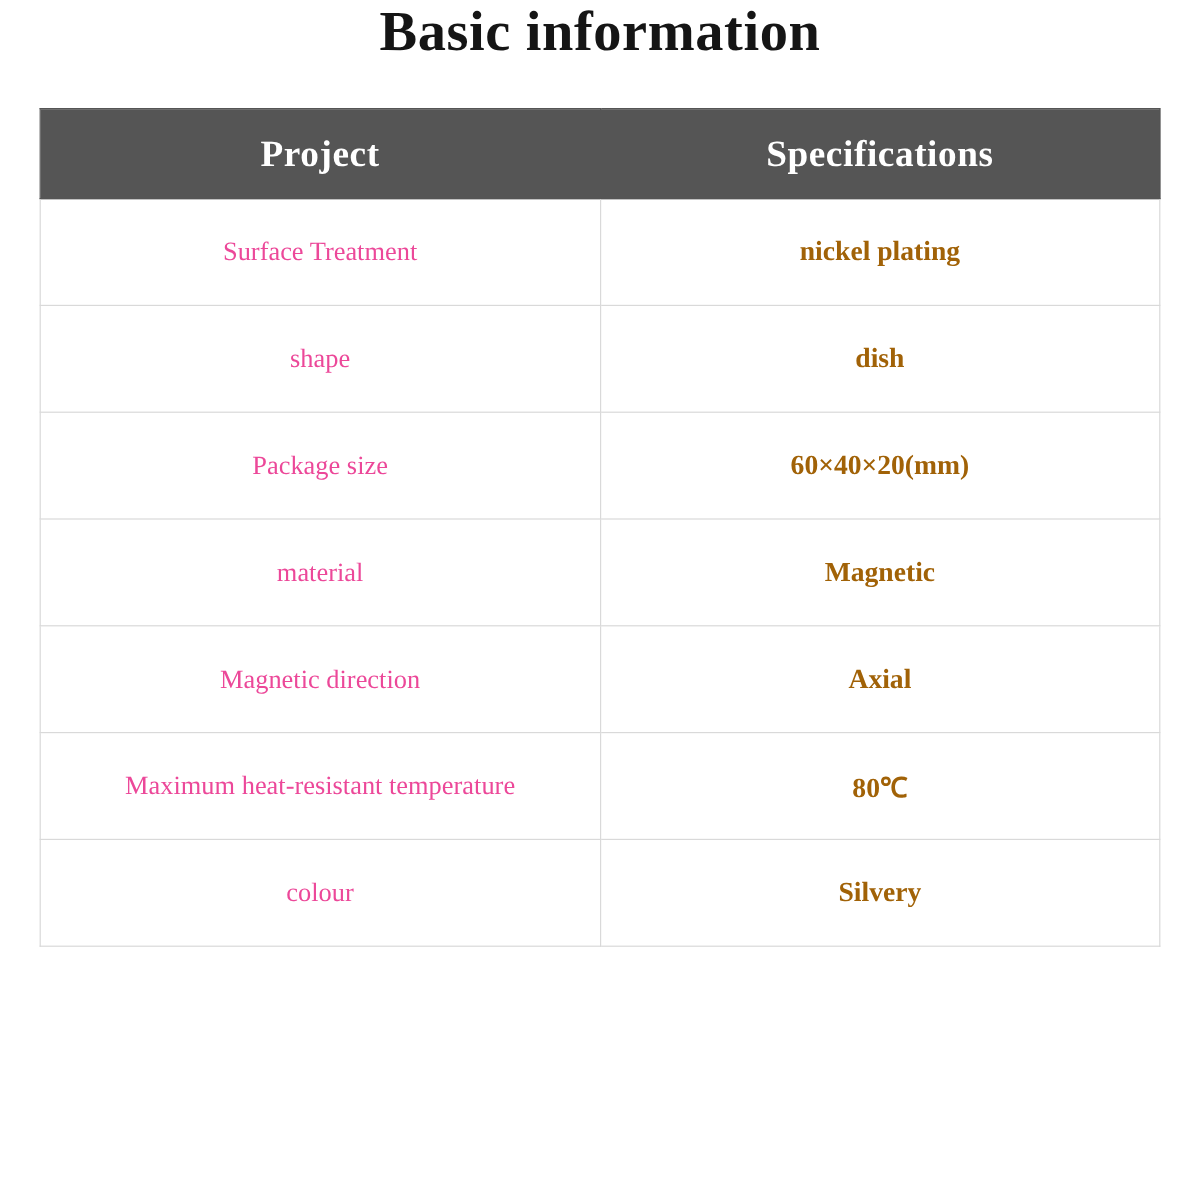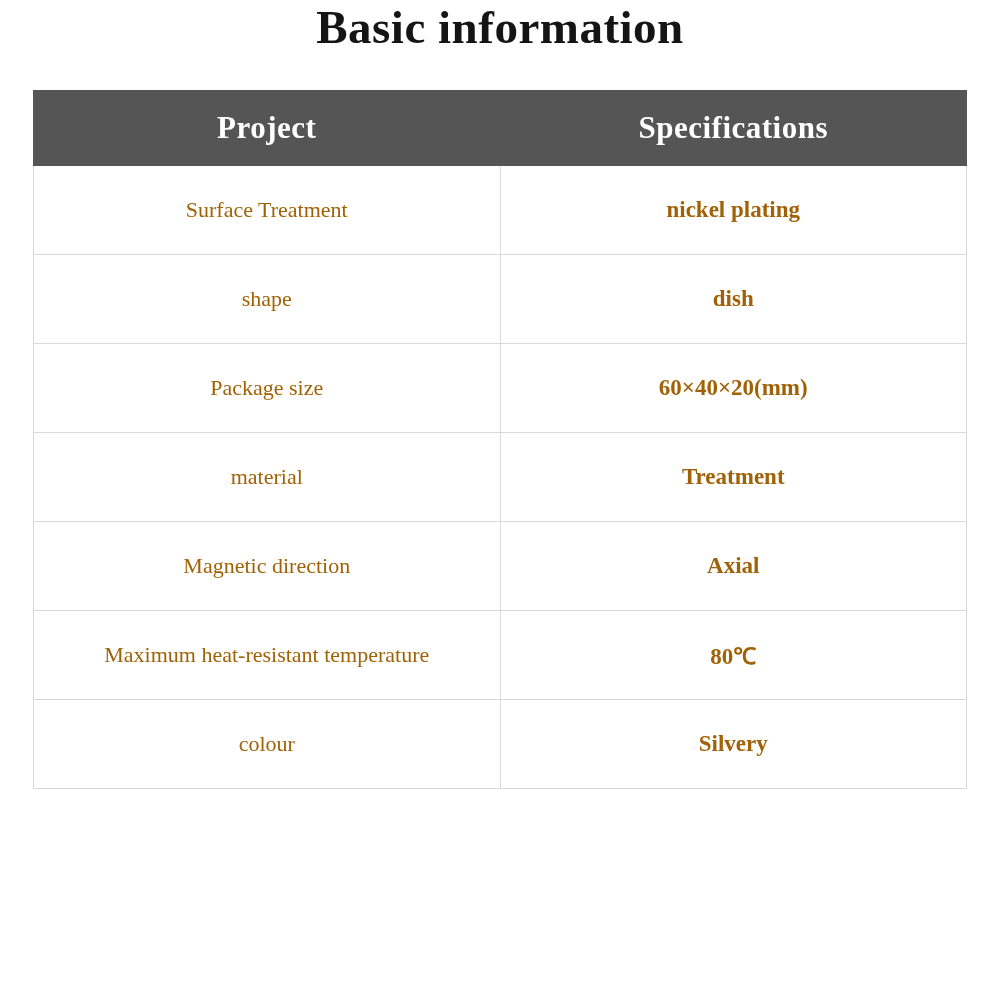--- a/index.html
+++ b/index.html
@@ -97,21 +97,21 @@
     border: 1px solid #d9d9d9;
     height: 86px;
     text-align: center;
     vertical-align: middle;
     font-family: "Liberation Serif", serif;
     background: transparent;
   }
 
   td.project-cell {
     font-size: 22px;
-    color: #a16207;
+    color: #ec4899;
     font-weight: normal;
     width: 467px;
   }
 
   td.spec-cell {
     font-size: 23px;
     color: #a16207;
     font-weight: bold;
     width: 467px;
   }
@@ -140,21 +140,21 @@
         <tr>
           <td class="project-cell">shape</td>
           <td class="spec-cell">dish</td>
         </tr>
         <tr>
           <td class="project-cell">Package size</td>
           <td class="spec-cell">60×40×20(mm)</td>
         </tr>
         <tr>
           <td class="project-cell">material</td>
-          <td class="spec-cell">Treatment</td>
+          <td class="spec-cell">Magnetic</td>
         </tr>
         <tr>
           <td class="project-cell">Magnetic direction</td>
           <td class="spec-cell">Axial</td>
         </tr>
         <tr>
           <td class="project-cell">Maximum heat-resistant temperature</td>
           <td class="spec-cell">80℃</td>
         </tr>
         <tr>

